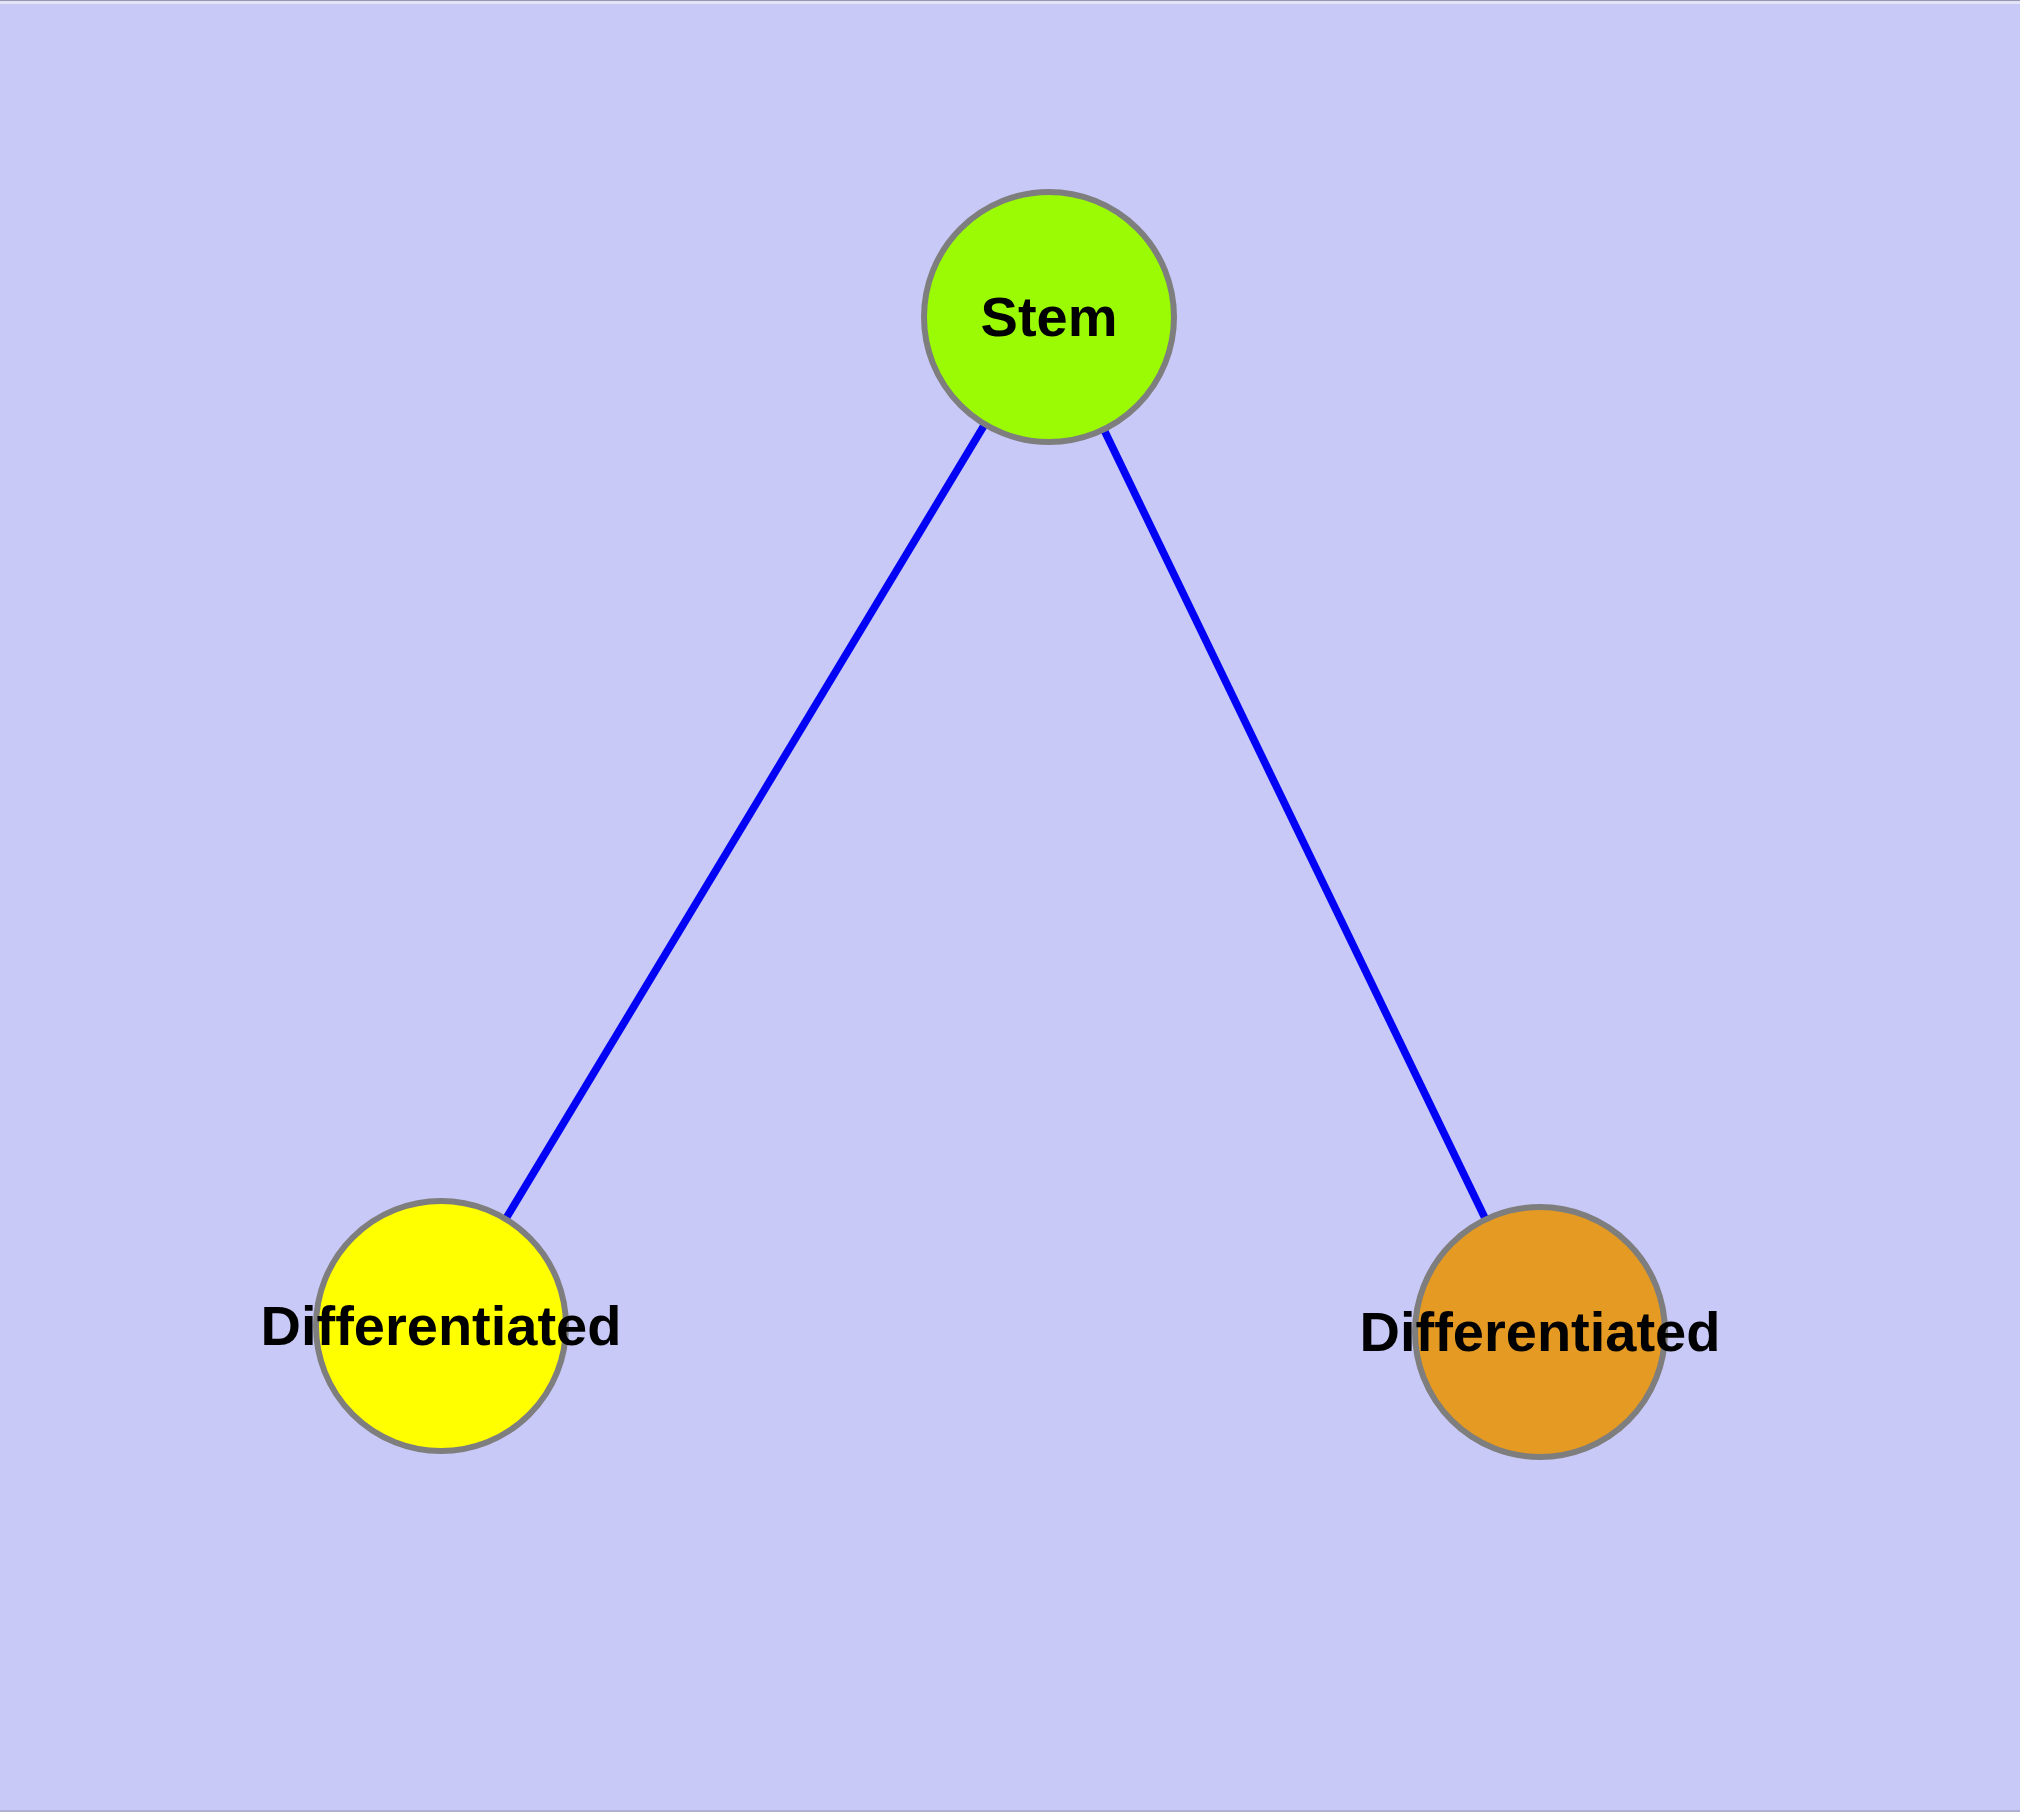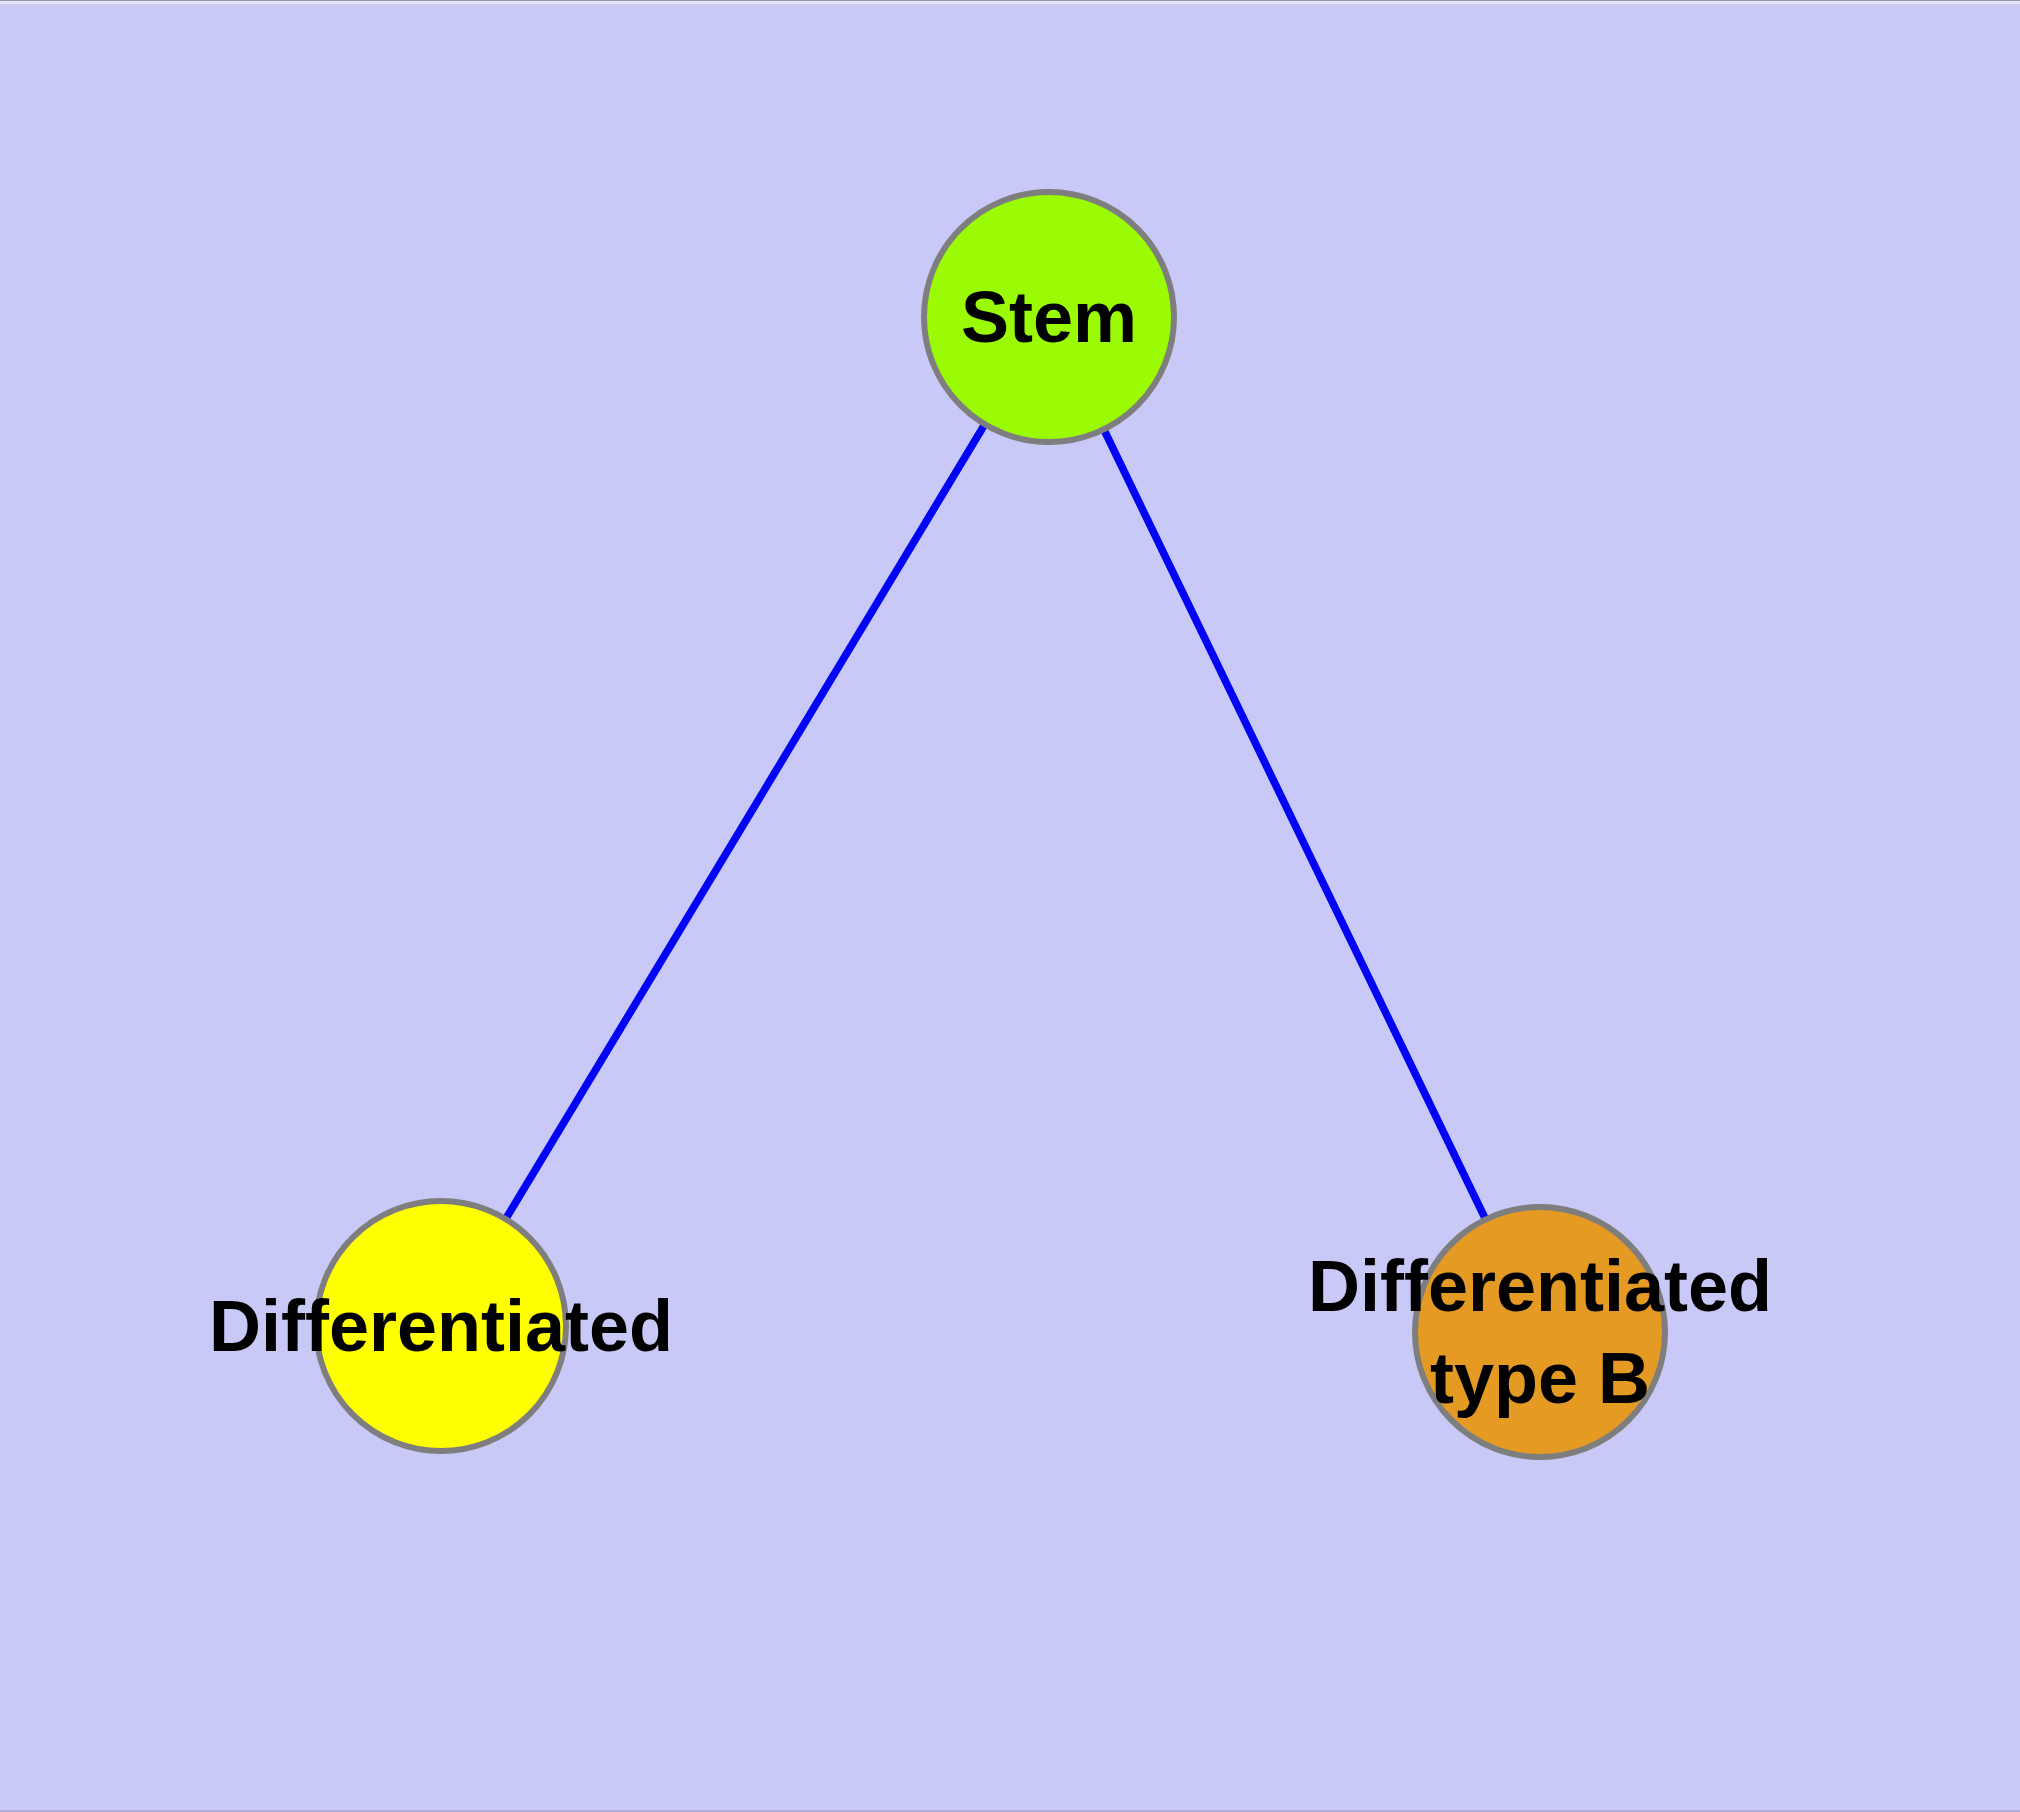--- a/index.html
+++ b/index.html
@@ -48,23 +48,22 @@
     width: 256px;
     height: 256px;
     border-radius: 50%;
     border: 6px solid #7E7E7E;
   }
   .label {
     position: absolute;
     left: 50%;
     top: 50%;
     transform: translate(-50%, -50%);
-    text-align: center;
     font-weight: 700;
-    font-size: 72px;
+    font-size: 56px;
     line-height: 92px;
     white-space: nowrap;
     z-index: 3;
   }
 </style>
 </head>
 <body>
 
 <div class="canvas" style="background-color: rgb(201, 201, 248);">
 
@@ -87,18 +86,17 @@
     <div class="circle" style="background-color: rgb(255, 255, 0); border-color: rgb(126, 126, 126);"></div>
     <div class="label" style="color: rgb(0, 0, 0);">
       <div class="line">Differentiated</div>
     </div>
   </div>
 
   <div class="node" style="left:1412px; top:1204px;">
     <div class="circle" style="background-color: rgb(228, 154, 35); border-color: rgb(126, 126, 126);"></div>
     <div class="label" style="color: rgb(0, 0, 0);">
       <div class="line">Differentiated</div>
-      <div class="line">type B</div>
     </div>
   </div>
 
 </div>
 
 
 </body></html>

